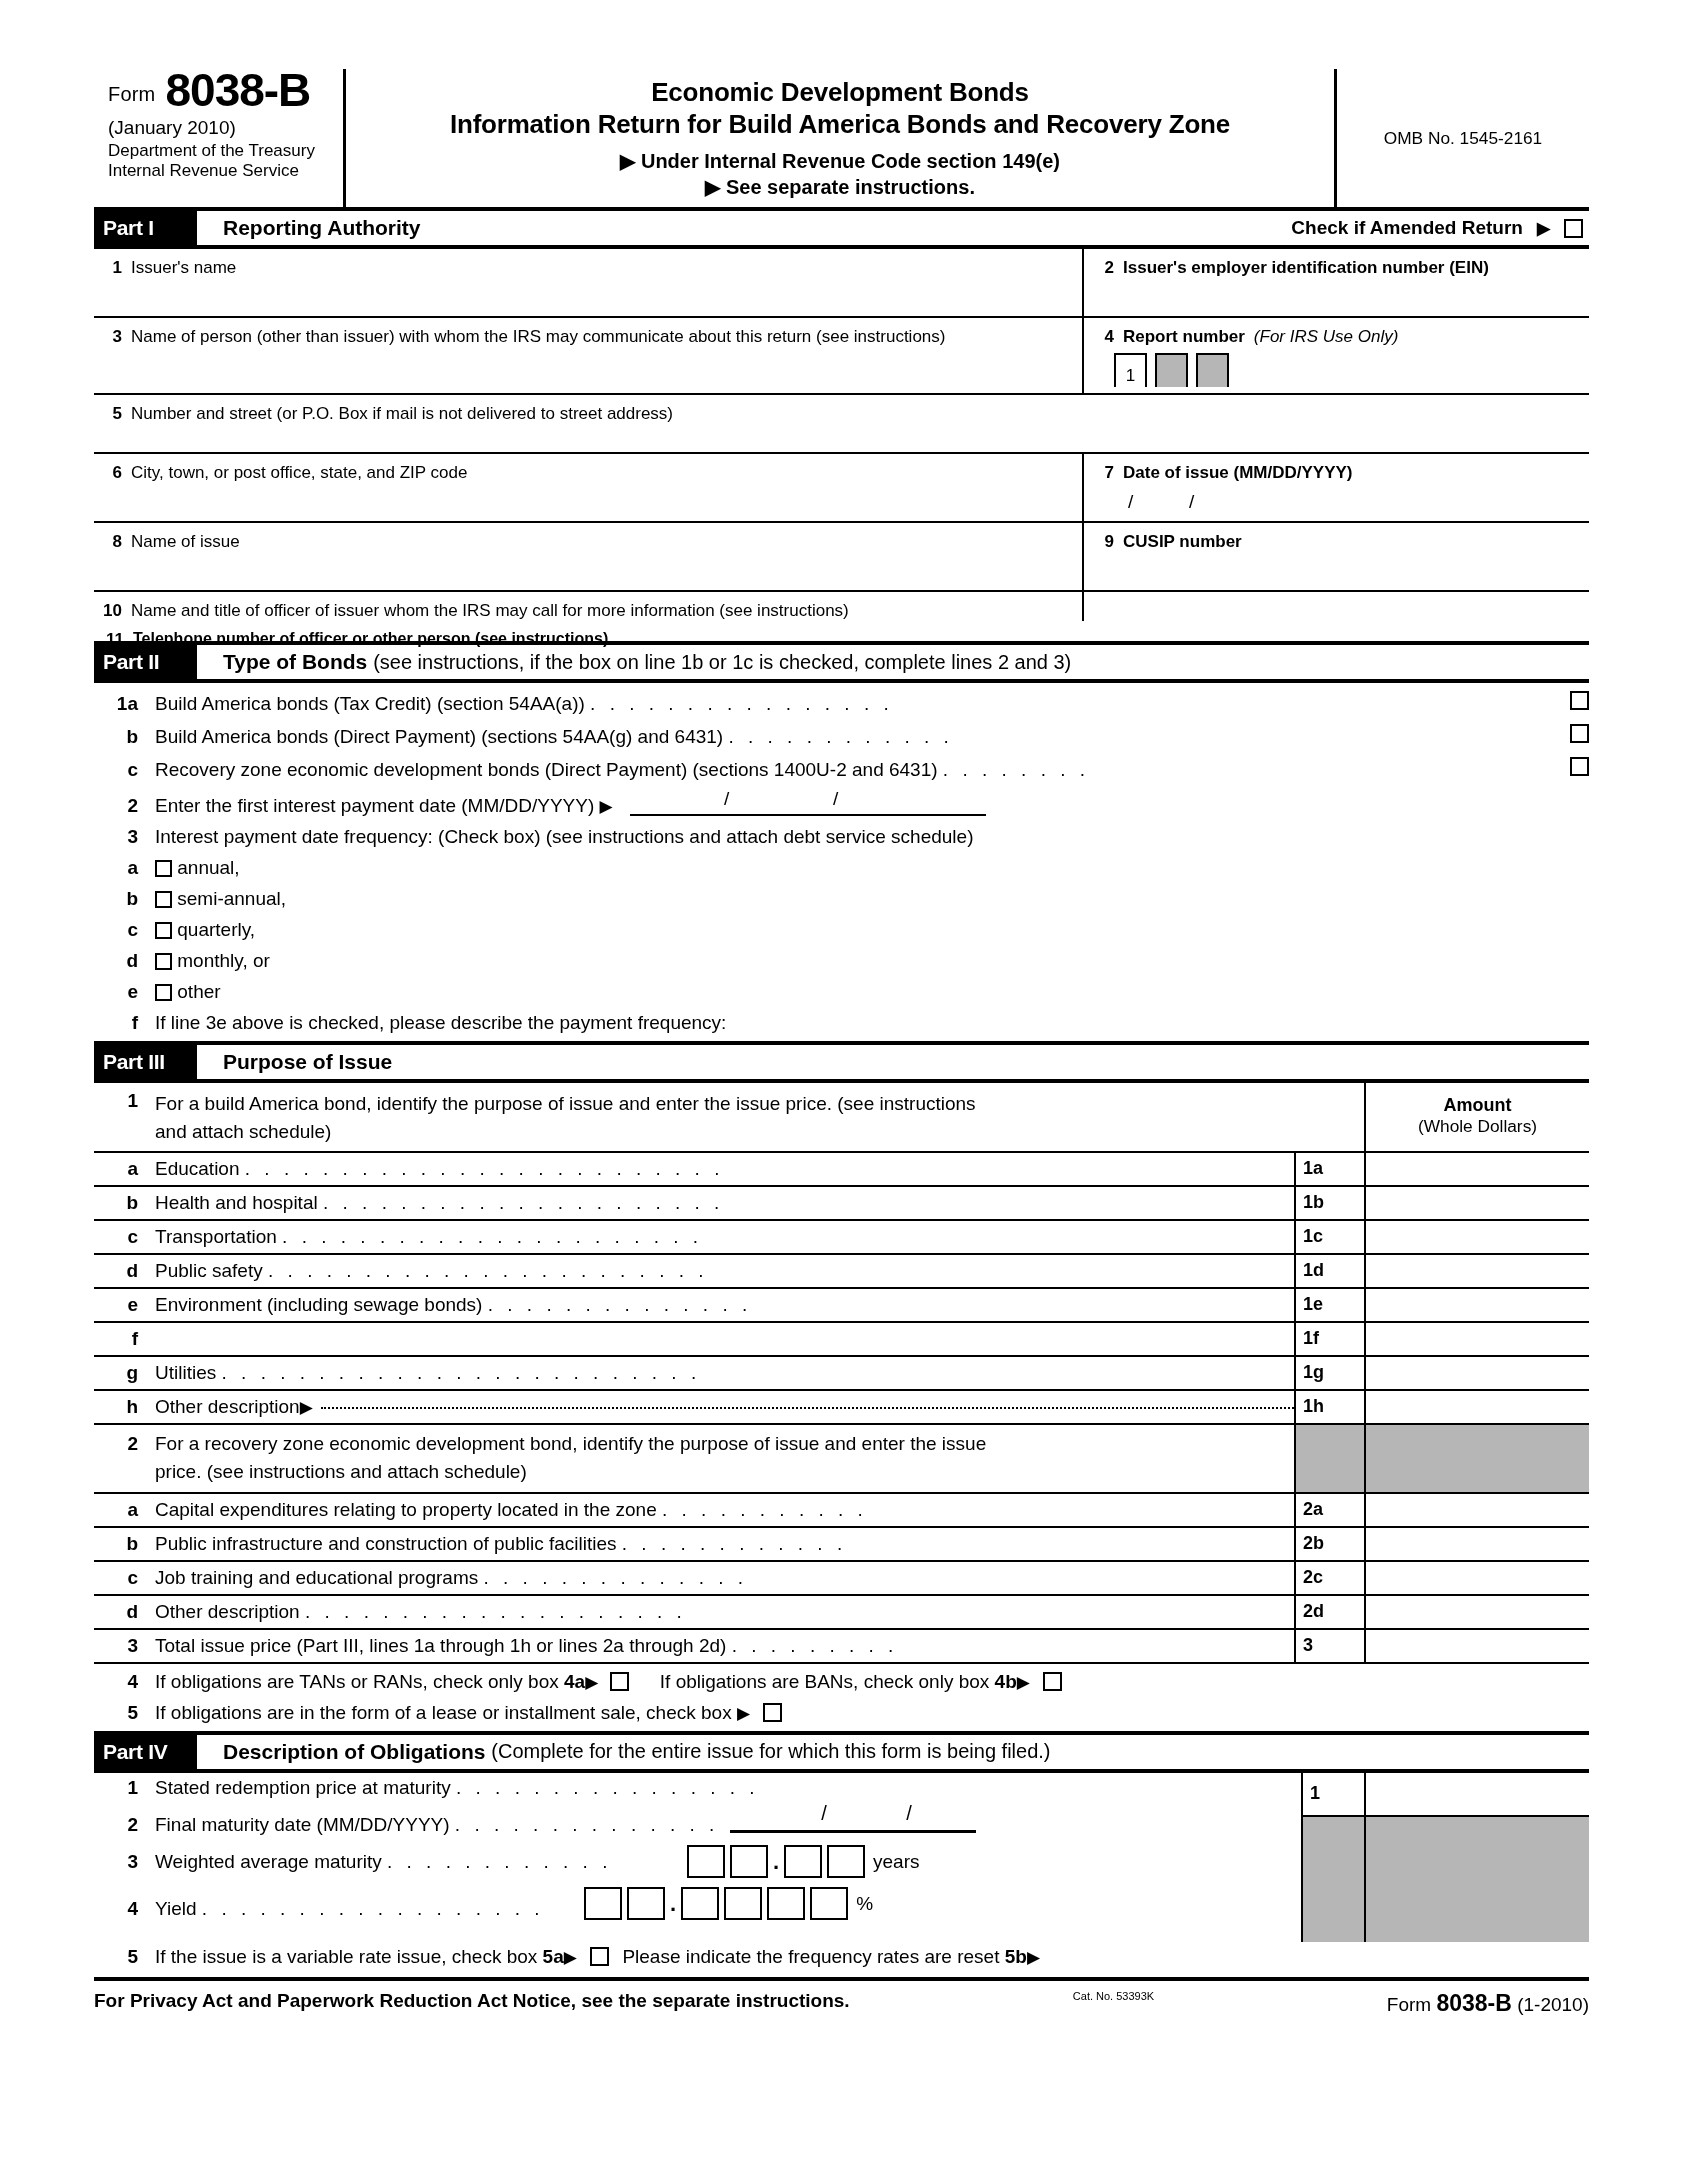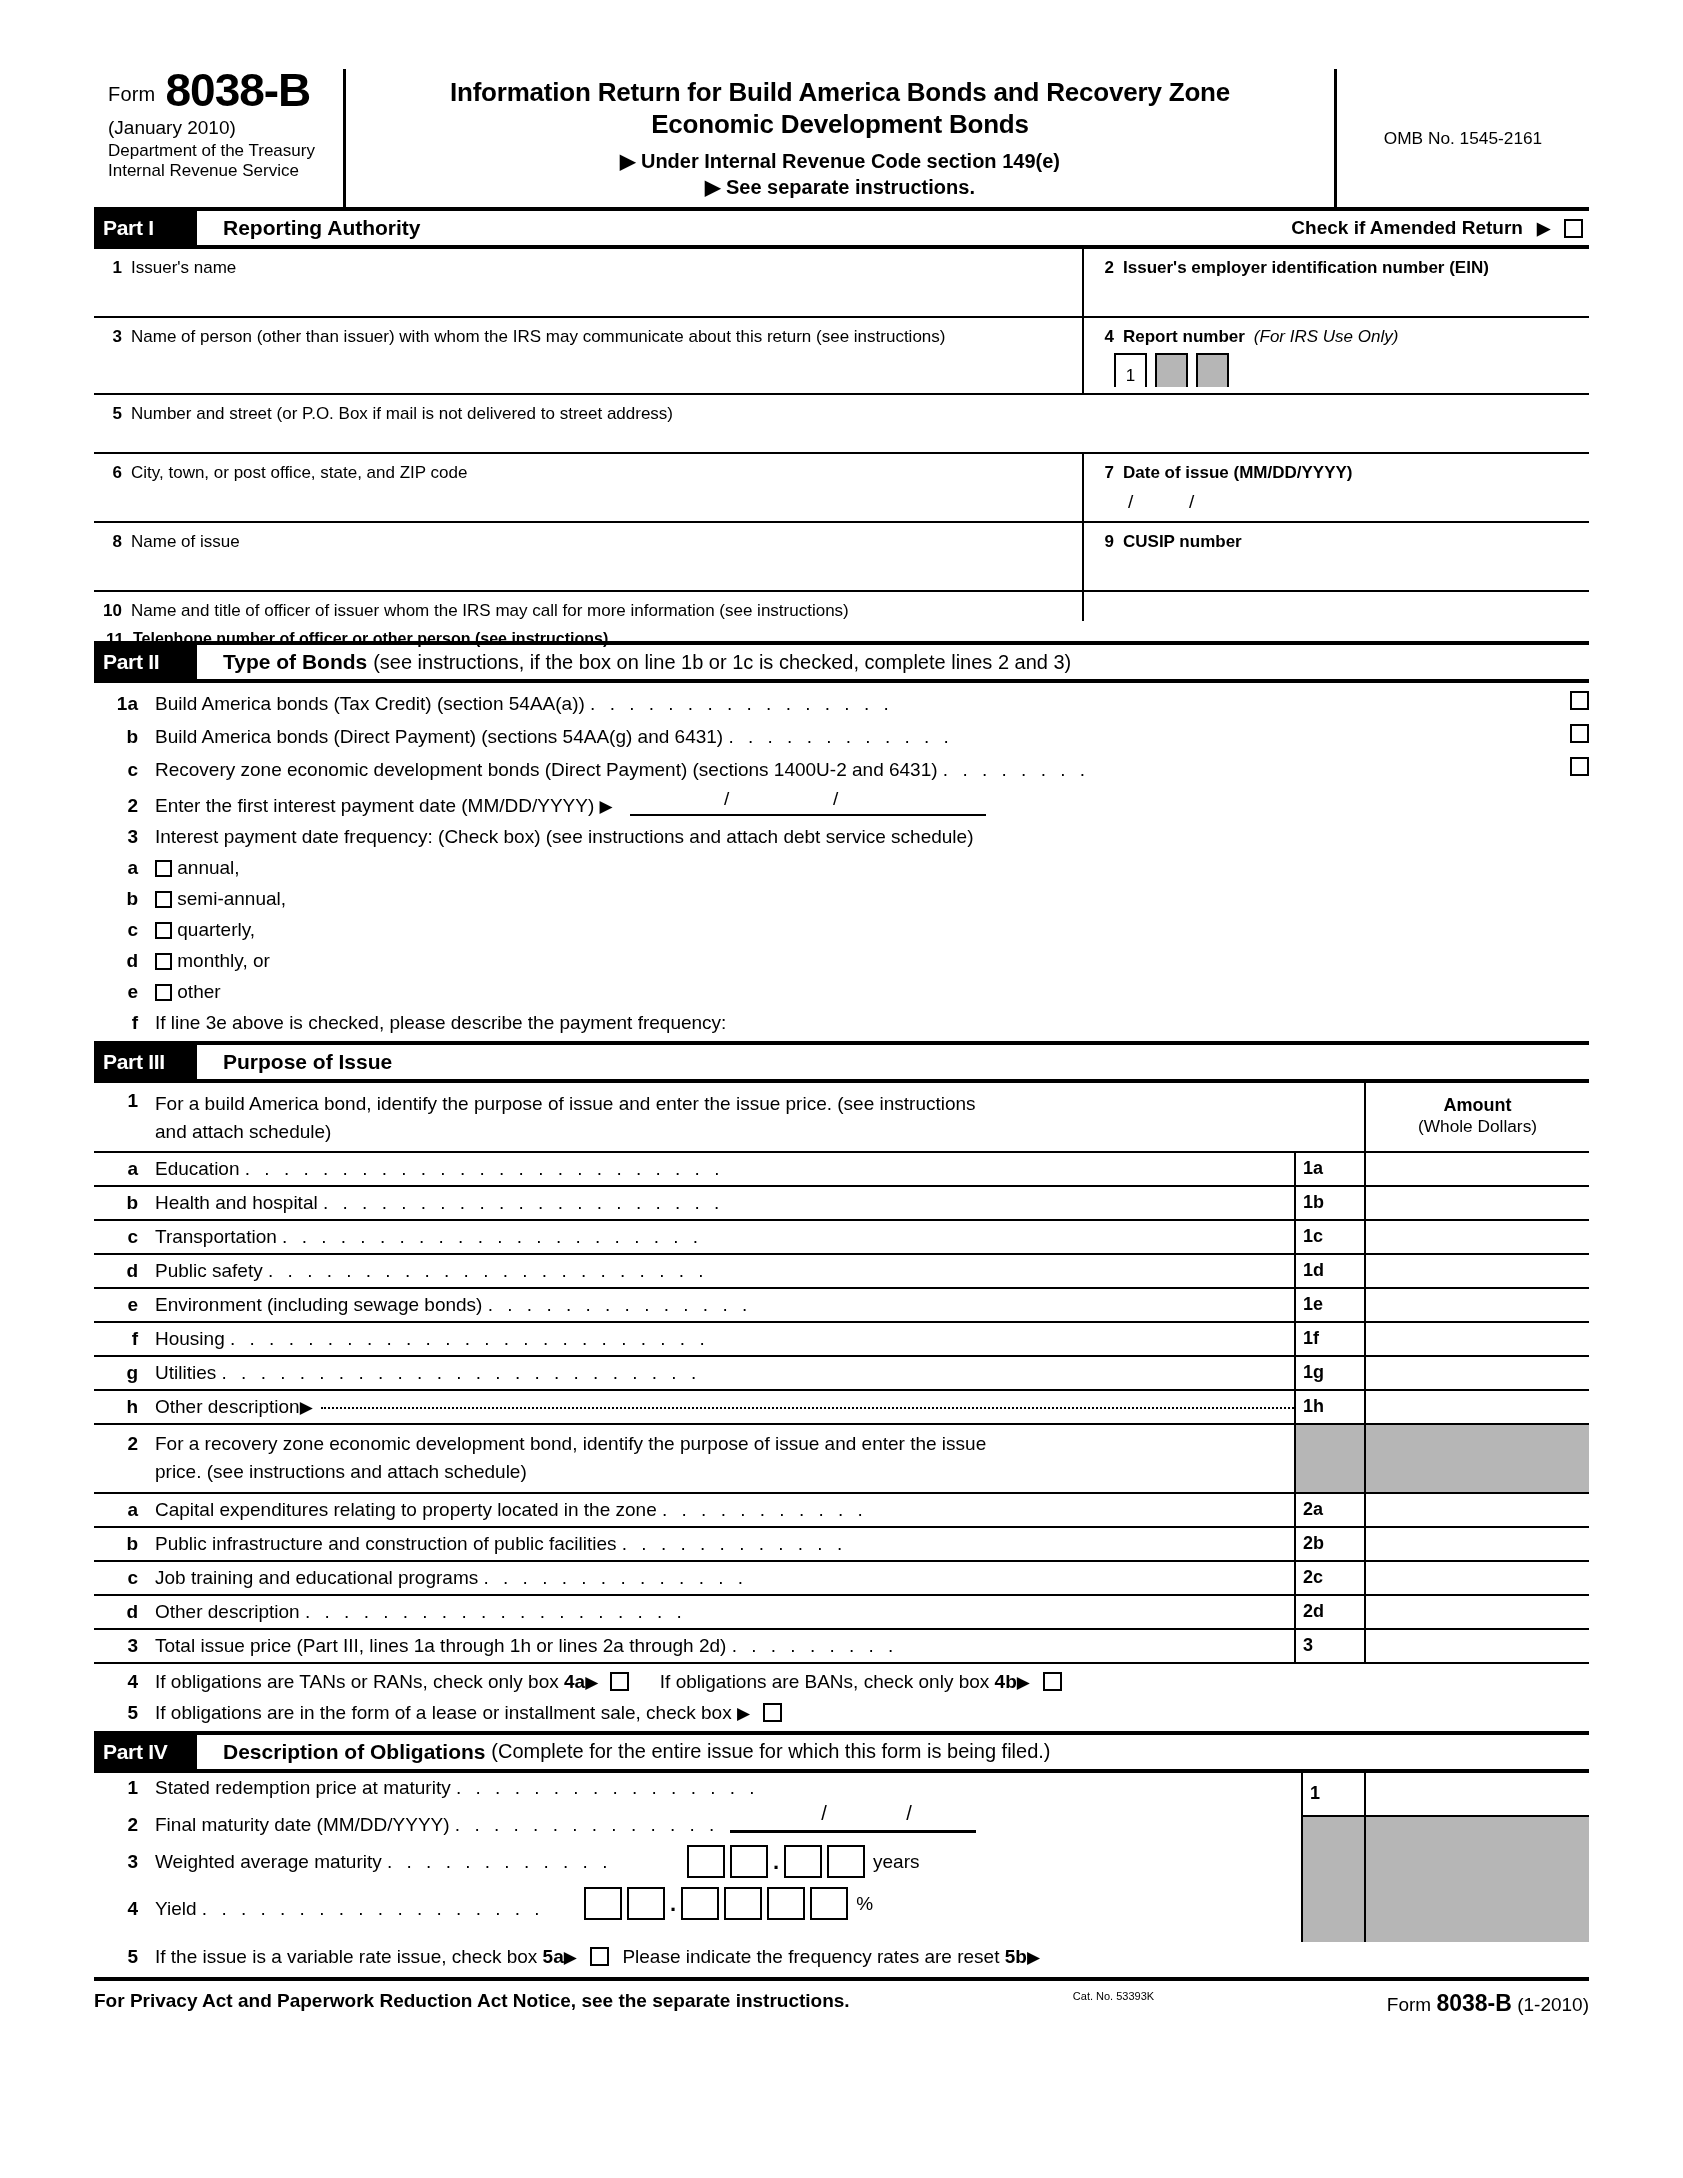--- a/index.html
+++ b/index.html
@@ -122,22 +122,22 @@
         <span class="form-word">Form</span>
         <span class="form-num">8038-B</span>
       </div>
       <div class="rev">(January 2010)</div>
       <div class="dept">
         <div>Department of the Treasury</div>
         <div>Internal Revenue Service</div>
       </div>
     </div>
     <div class="hdr-mid">
+      <div class="t1">Economic Development Bonds</div>
       <div class="t1">Information Return for Build America Bonds and Recovery Zone</div>
-      <div class="t1">Economic Development Bonds</div>
       <div class="t2">▶ Under Internal Revenue Code section 149(e)</div>
       <div class="t3">▶ See separate instructions.</div>
     </div>
     <div class="hdr-right">
       <span class="omb">OMB No. 1545-2161</span>
     </div>
   </div>
 
   <div class="partbar">
     <div class="parttag">Part I</div>
@@ -376,21 +376,20 @@
       <div class="tl">
             <span class="sublet">e</span>
             <span class="subtxt"><span>Environment (including sewage bonds)</span> <span class="lead">. . . . . . . . . . . . . .</span></span>
           </div>
       <div class="tn">1e</div>
       <div class="ta"></div>
     </div>
     <div class="trow">
       <div class="tl">
             <span class="sublet">f</span>
-            <span class="subtxt"><span>Housing</span> <span class="lead">. . . . . . . . . . . . . . . . . . . . . . . . .</span></span>
           </div>
       <div class="tn">1f</div>
       <div class="ta"></div>
     </div>
     <div class="trow">
       <div class="tl">
             <span class="sublet">g</span>
             <span class="subtxt"><span>Utilities</span> <span class="lead">. . . . . . . . . . . . . . . . . . . . . . . . .</span></span>
           </div>
       <div class="tn">1g</div>

